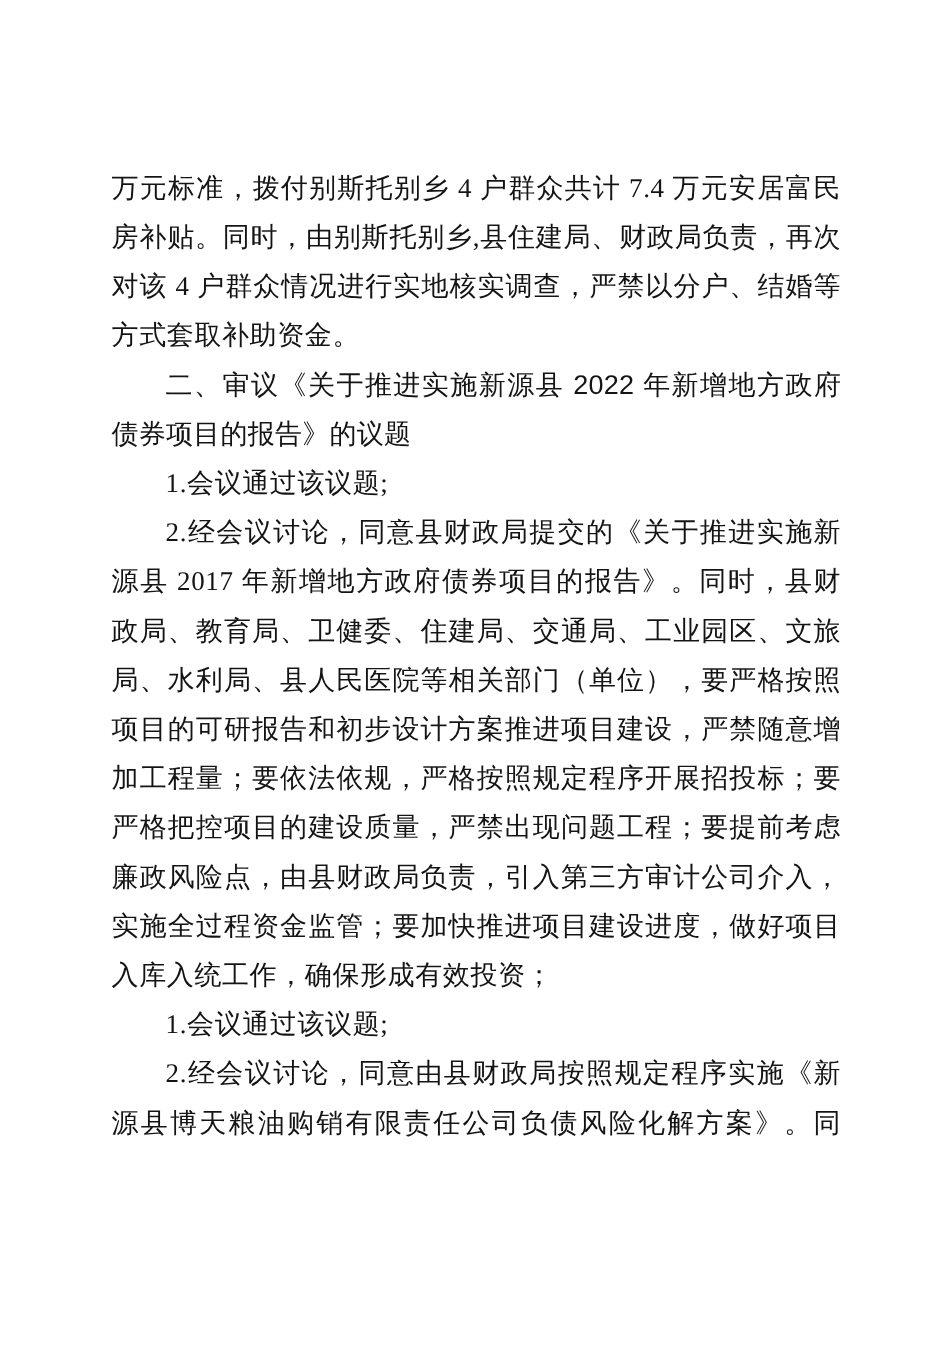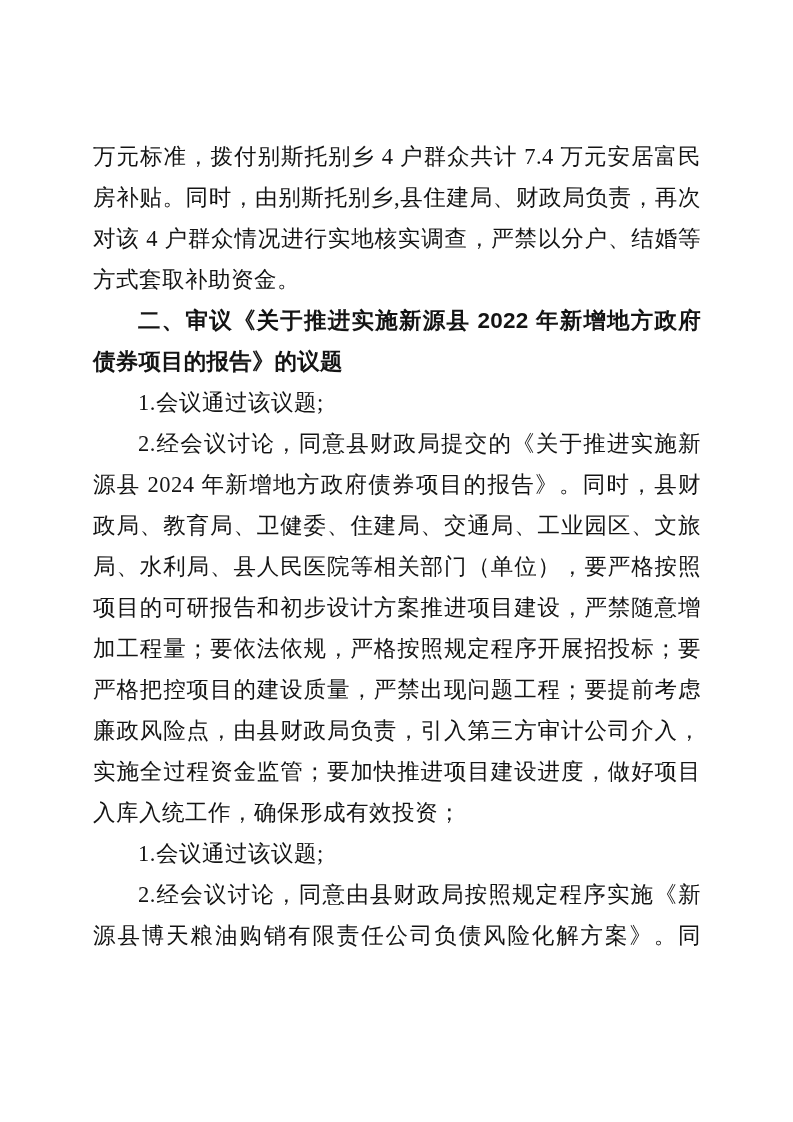--- a/index.html
+++ b/index.html
@@ -30,21 +30,21 @@
   }
   .text-block p {
     margin: 0;
     padding: 0;
     text-indent: 2em;
   }
   .text-block p.no-indent {
     text-indent: 0;
   }
   .text-block p.heading {
-    font-weight: 700;
+    font-weight: 400;
     font-family: "Liberation Sans", sans-serif;
     letter-spacing: 0.2px;
   }
   .page-footer {
     position: absolute;
     left: 0;
     right: 30px;
     top: 1002px;
     text-align: center;
     font-size: 22px;
@@ -55,20 +55,20 @@
 </style>
 </head>
 <body>
 
 <div class="page">
 
   <div class="text-block">
     <p class="no-indent">万元标准，拨付别斯托别乡 4 户群众共计 7.4 万元安居富民房补贴。同时，由别斯托别乡,县住建局、财政局负责，再次对该 4 户群众情况进行实地核实调查，严禁以分户、结婚等方式套取补助资金。</p>
     <p class="heading">二、审议《关于推进实施新源县 2022 年新增地方政府债券项目的报告》的议题</p>
     <p>1.会议通过该议题;</p>
-    <p>2.经会议讨论，同意县财政局提交的《关于推进实施新源县 2024 年新增地方政府债券项目的报告》。同时，县财政局、教育局、卫健委、住建局、交通局、工业园区、文旅局、水利局、县人民医院等相关部门（单位），要严格按照项目的可研报告和初步设计方案推进项目建设，严禁随意增加工程量；要依法依规，严格按照规定程序开展招投标；要严格把控项目的建设质量，严禁出现问题工程；要提前考虑廉政风险点，由县财政局负责，引入第三方审计公司介入，实施全过程资金监管；要加快推进项目建设进度，做好项目入库入统工作，确保形成有效投资；</p>
+    <p>2.经会议讨论，同意县财政局提交的《关于推进实施新源县 2017 年新增地方政府债券项目的报告》。同时，县财政局、教育局、卫健委、住建局、交通局、工业园区、文旅局、水利局、县人民医院等相关部门（单位），要严格按照项目的可研报告和初步设计方案推进项目建设，严禁随意增加工程量；要依法依规，严格按照规定程序开展招投标；要严格把控项目的建设质量，严禁出现问题工程；要提前考虑廉政风险点，由县财政局负责，引入第三方审计公司介入，实施全过程资金监管；要加快推进项目建设进度，做好项目入库入统工作，确保形成有效投资；</p>
     <p>1.会议通过该议题;</p>
     <p>2.经会议讨论，同意由县财政局按照规定程序实施《新源县博天粮油购销有限责任公司负债风险化解方案》。同时，为加强</p>
   </div>
 
   <div class="page-footer">—2—</div>
 
 </div>
 
 </body></html>

